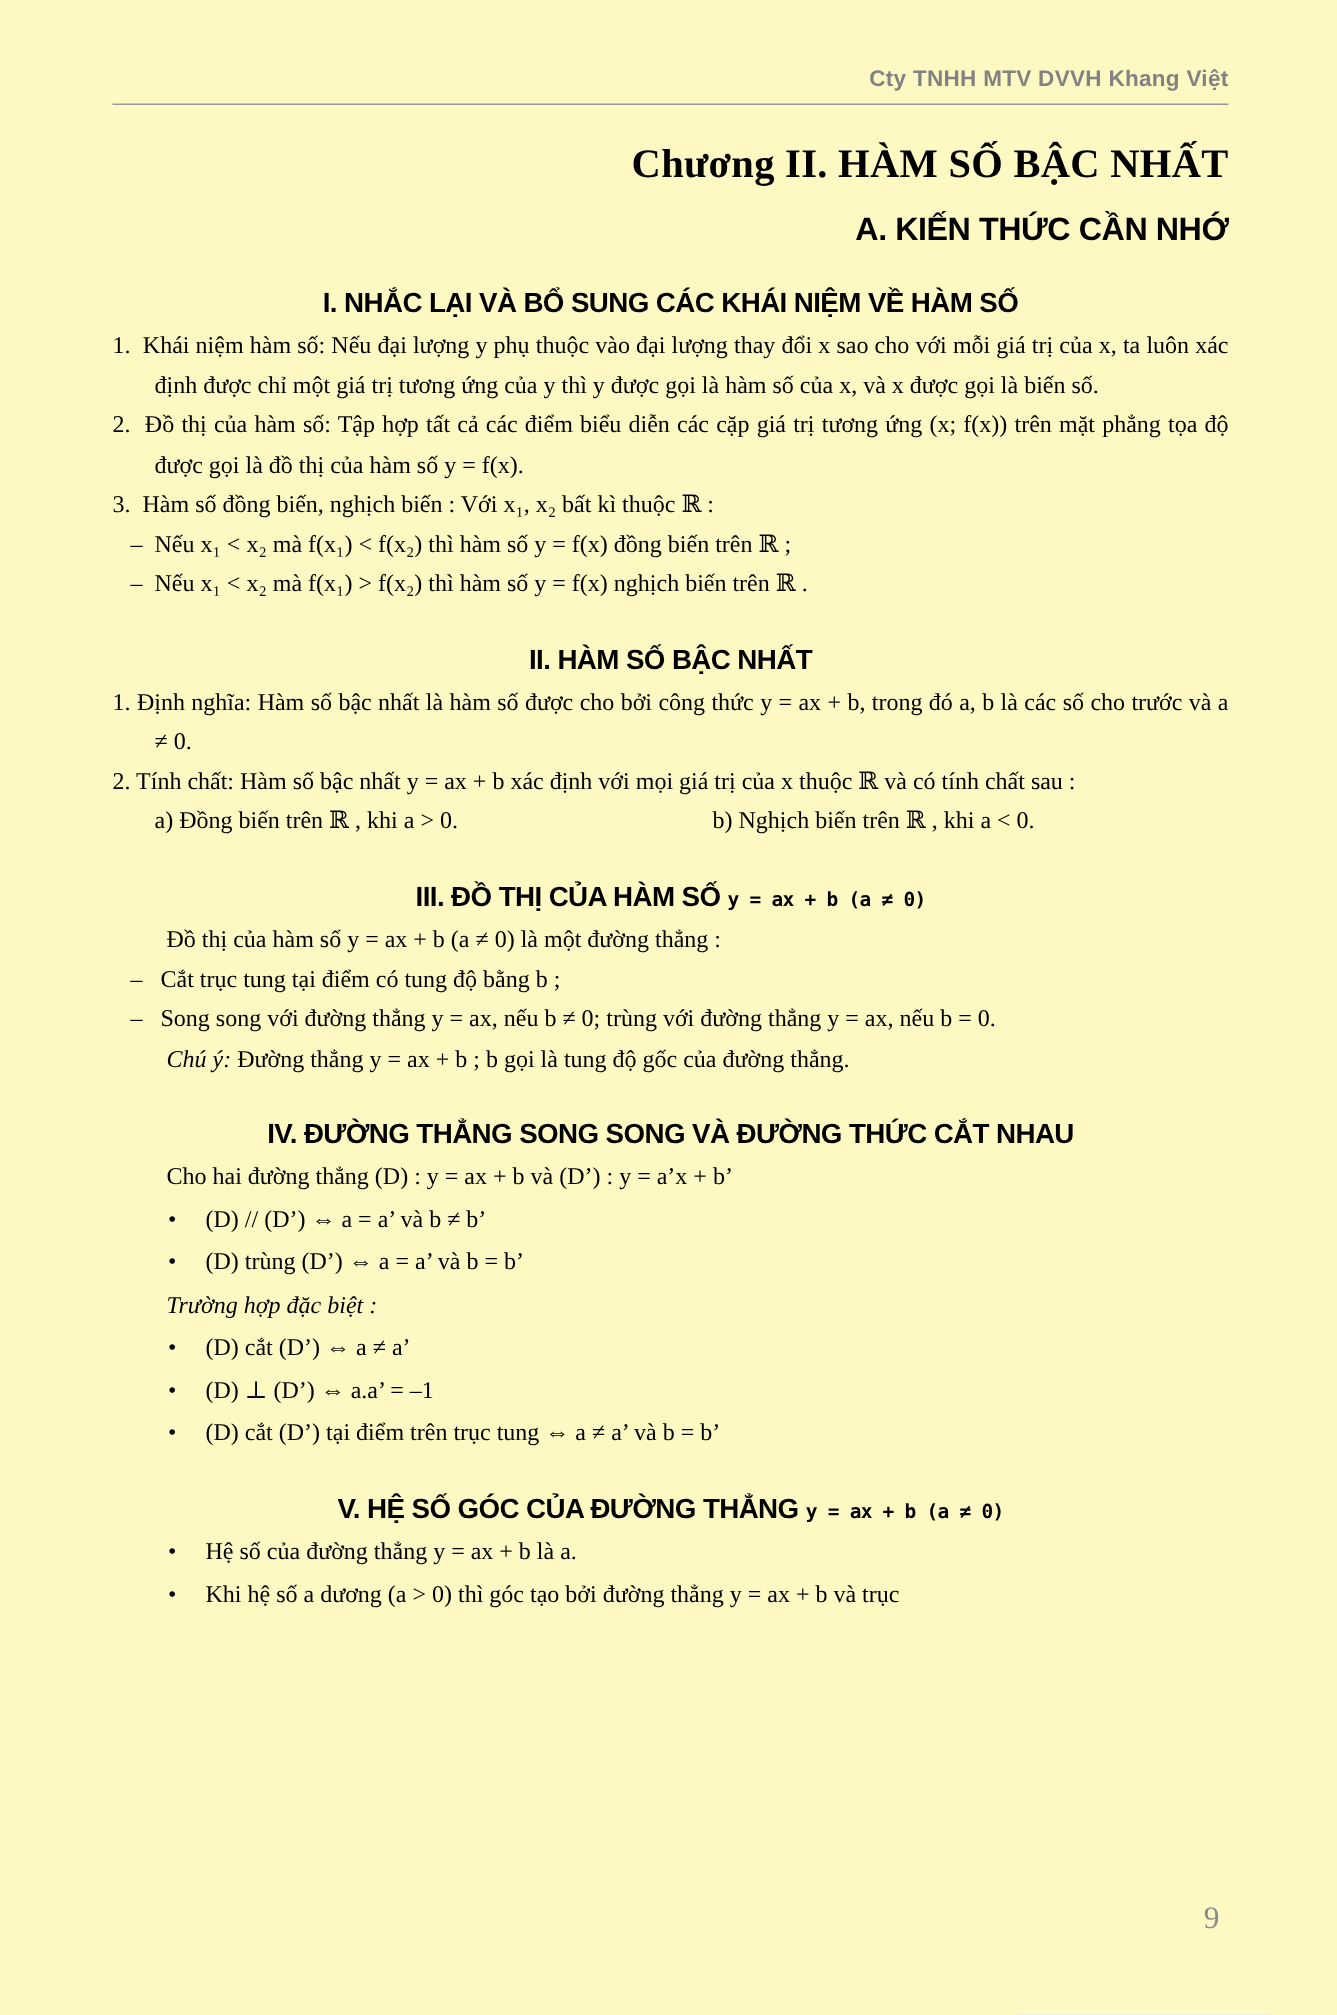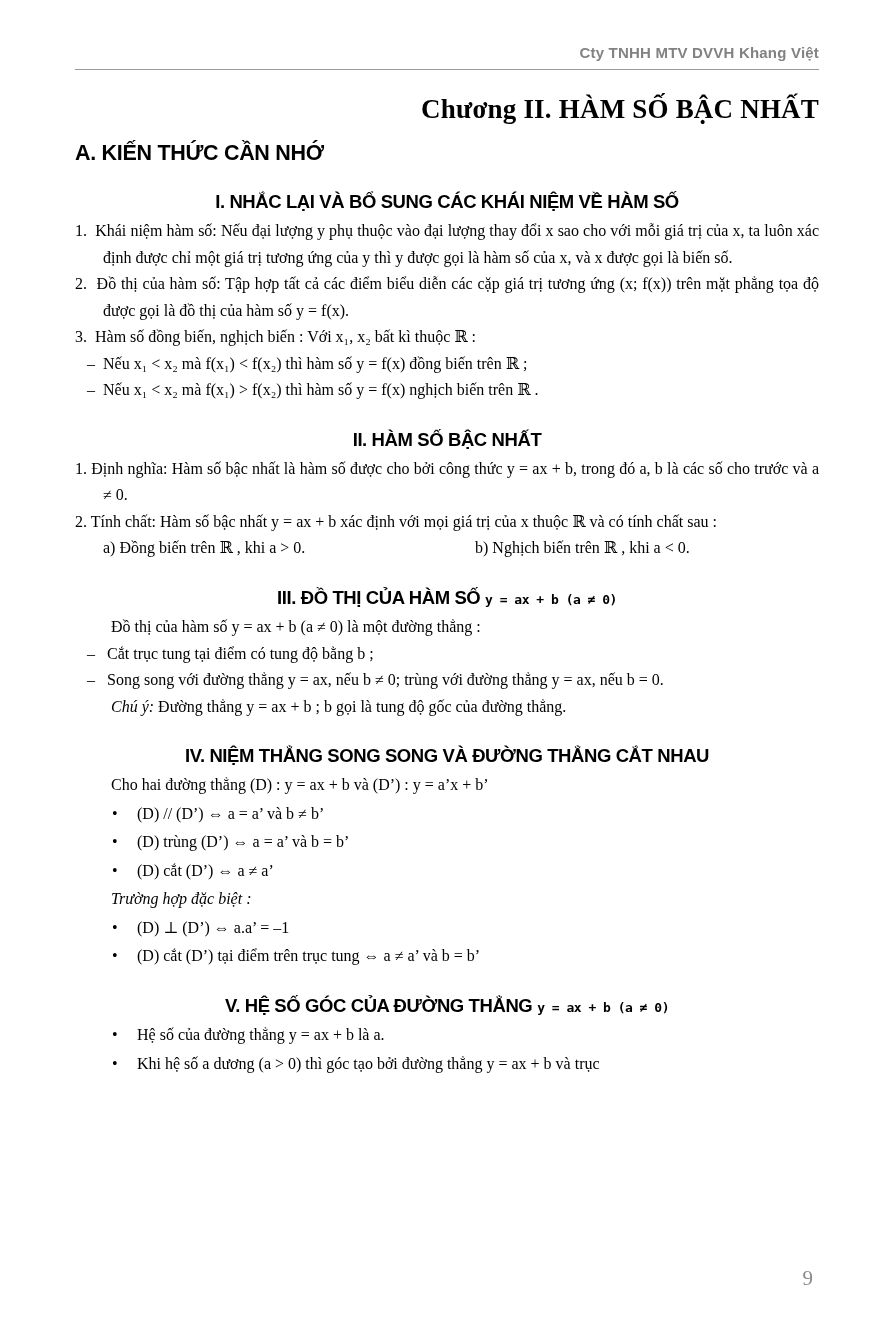--- a/index.html
+++ b/index.html
@@ -1,20 +1,20 @@
 <!DOCTYPE html>
 <html lang="vi"><head>
 <meta charset="utf-8">
 <style>
   html, body { margin: 0; padding: 0; background: #e8e8e8; }
   .page {
     width: 891px;
     height: 1343px;
     margin: 0 auto;
-    background: #ffffff;
+    background: #fef9c3;
     position: relative;
     box-sizing: border-box;
     padding: 44px 72px 0 75px;
     font-family: "Liberation Serif", "DejaVu Serif", serif;
     color: #000;
     overflow: hidden;
   }
   .header-row {
     text-align: right;
     font-family: "Liberation Sans", "DejaVu Sans", sans-serif;
@@ -31,20 +31,21 @@
     font-size: 27px;
     margin: 24px 0 16px 0;
     letter-spacing: 0.2px;
   }
   .sec-a {
     font-family: "Liberation Sans", "DejaVu Sans", sans-serif;
     font-weight: bold;
     font-size: 21.5px;
     letter-spacing: -0.3px;
     margin: 12px 0 4px 0;
+    text-align: right;
   }
   .sec-roman {
     font-family: "Liberation Sans", "DejaVu Sans", sans-serif;
     font-weight: bold;
     font-size: 18.5px;
     letter-spacing: -0.4px;
     margin: 25px 0 5px 0;
     text-align: center;
   }
   .sec-roman .sec-math {
@@ -114,26 +115,26 @@
     <span class="ab-a">a) Đồng biến trên ℝ , khi a &gt; 0.</span>
     <span class="ab-b">b) Nghịch biến trên ℝ , khi a &lt; 0.</span>
   </div>
 
   <h3 class="sec-roman"><span>III. ĐỒ THỊ CỦA HÀM SỐ</span> <span class="sec-math">y = ax + b (a ≠ 0)</span></h3>
   <p class="body-text indent-para">Đồ thị của hàm số y = ax + b (a ≠ 0) là một đường thẳng :</p>
   <p class="body-text dash-item">–&nbsp;&nbsp; Cắt trục tung tại điểm có tung độ bằng b ;</p>
   <p class="body-text dash-item">–&nbsp;&nbsp; Song song với đường thẳng y = ax, nếu b ≠ 0; trùng với đường thẳng y = ax, nếu b = 0.</p>
   <p class="body-text indent-para"><span class="italic">Chú ý:</span> <span>Đường thẳng y = ax + b ; b gọi là tung độ gốc của đường thẳng.</span></p>
 
-  <h3 class="sec-roman">IV. NIỆM THẲNG SONG SONG VÀ ĐƯỜNG THẲNG CẮT NHAU</h3>
+  <h3 class="sec-roman">IV. ĐƯỜNG THẲNG SONG SONG VÀ ĐƯỜNG THỨC CẮT NHAU</h3>
   <p class="body-text indent-para">Cho hai đường thẳng (D) : y = ax + b và (D’) : y = a’x + b’</p>
   <p class="body-text bullet-item">(D) // (D’) ⇔ a = a’ và b ≠ b’</p>
   <p class="body-text bullet-item">(D) trùng (D’) ⇔ a = a’ và b = b’</p>
+  <p class="body-text indent-para italic">Trường hợp đặc biệt :</p>
   <p class="body-text bullet-item">(D) cắt (D’) ⇔ a ≠ a’</p>
-  <p class="body-text indent-para italic">Trường hợp đặc biệt :</p>
   <p class="body-text bullet-item">(D) ⊥ (D’) ⇔ a.a’ = –1</p>
   <p class="body-text bullet-item">(D) cắt (D’) tại điểm trên trục tung ⇔ a ≠ a’ và b = b’</p>
 
   <h3 class="sec-roman"><span>V. HỆ SỐ GÓC CỦA ĐƯỜNG THẲNG</span> <span class="sec-math">y = ax + b (a ≠ 0)</span></h3>
   <p class="body-text bullet-item">Hệ số của đường thẳng y = ax + b là a.</p>
   <p class="body-text bullet-item">Khi hệ số a dương (a &gt; 0) thì góc tạo bởi đường thẳng y = ax + b và trục</p>
 
   <div class="page-number">9</div>
 
 </div>

